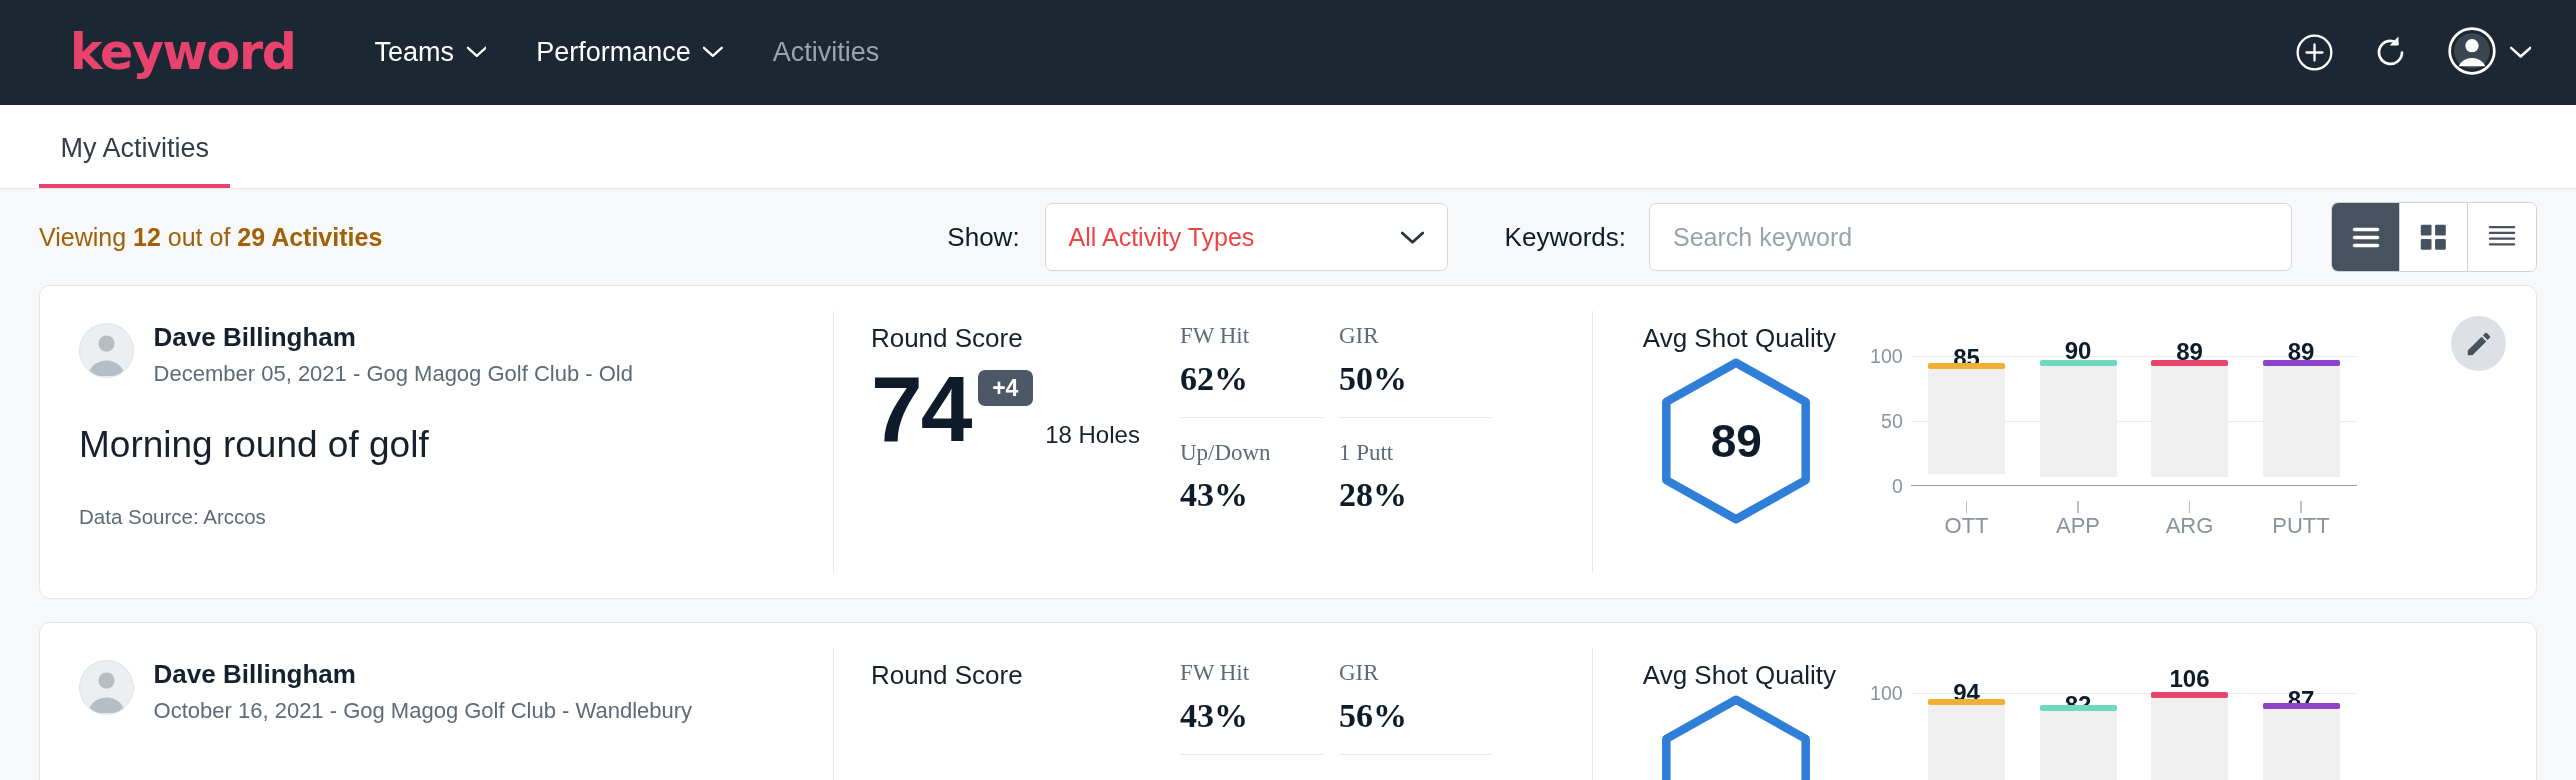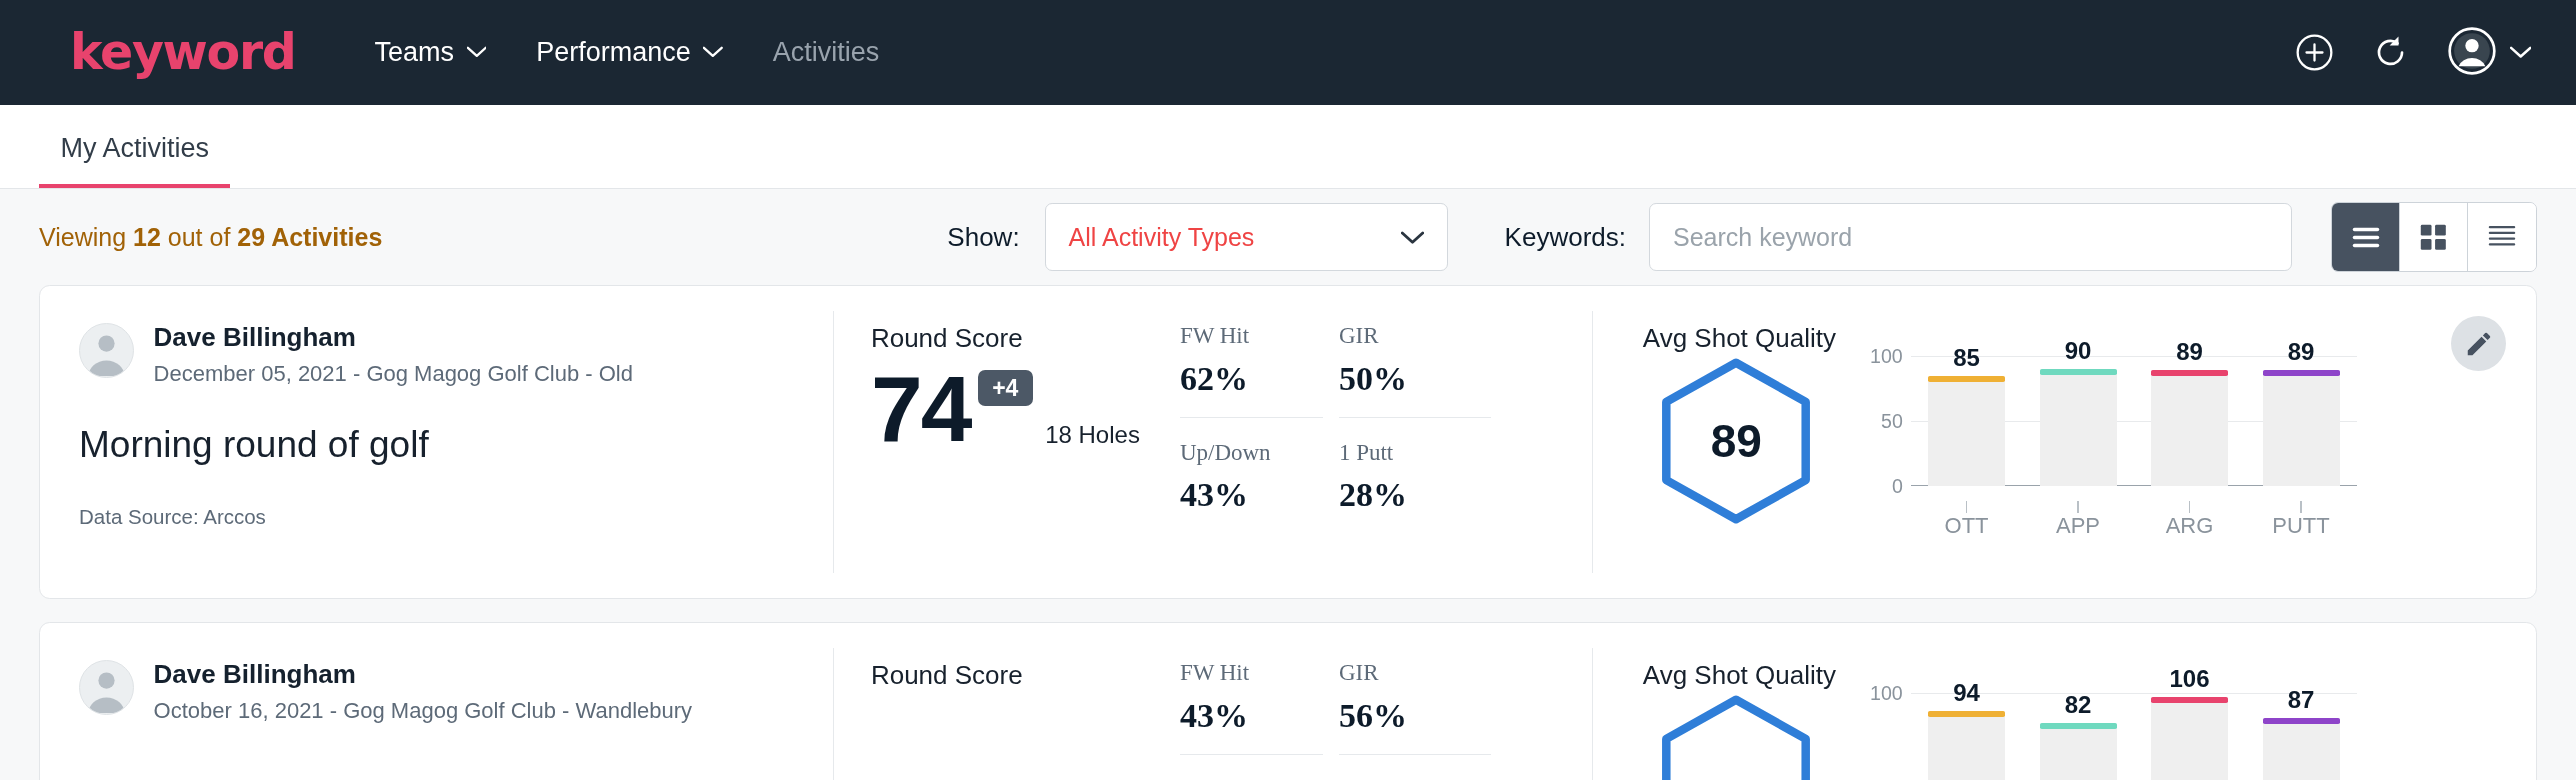--- a/index.html
+++ b/index.html
@@ -185,21 +185,21 @@
   }
 
   
   .chart { margin-left: 27px; position: relative; width: 500px; height: 196px; }
   .yaxis { position: absolute; left: 0; top: 0; width: 46px; height: 143px; }
   .ytick { position: absolute; right: 0; font-size: 19.6px; color: #8a939c; transform: translateY(-50%); }
   .plot { position: absolute; left: 54px; top: 0; right: 0; height: 143px; }
   .grid-line { position: absolute; left: 0; right: 0; height: 0.9px; background: #e8eaec; }
   .axis-line { position: absolute; left: 0; right: 0; bottom: 0; height: 1.8px; background: #9aa3ab; }
   .bars { position: absolute; left: 0; right: 0; bottom: 0; top: 0; display: flex; justify-content: space-around; align-items: flex-end; }
-  .barcell { width: 77px; position: relative; height: 100%; display:flex; flex-direction: column; justify-content: flex-end; align-items: center; }
+  .barcell { width: 77px; position: relative; height: 100%; display:flex; flex-direction: column; justify-content: center; align-items: center; }
   .bar { width: 77px; background: #efefef; position: relative; }
   .barcap { position: absolute; top: -5.4px; left: 0; right: 0; height: 6.2px; border-radius: 1.8px; }
   .barval { position: absolute; font-size: 24px; font-weight: 700; color: #0d1b2a; white-space: nowrap; }
   .xlabels { position: absolute; left: 54px; right: 0; top: 157px; display: flex; justify-content: space-around; }
   .xlab { width: 77px; text-align: center; font-size: 22px; color: #8a939c; }
   .xticks { position: absolute; left: 54px; right: 0; top: 145px; display: flex; justify-content: space-around; }
   .xtick { width: 77px; display: flex; justify-content: center; }
   .xtick i { display: block; width: 1.8px; height: 12.5px; background: #b9c0c6; }
 
   .editbtn {

